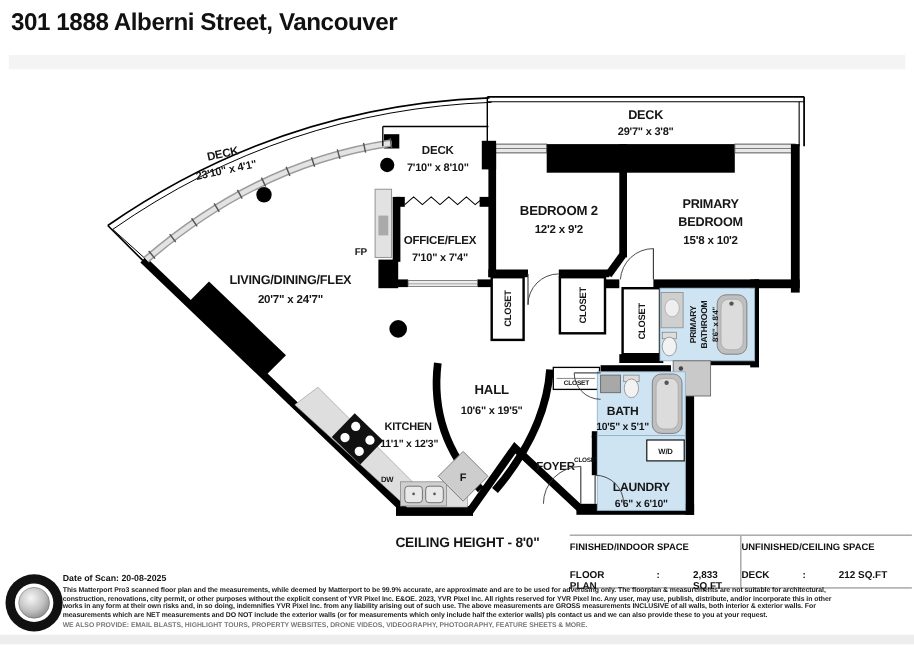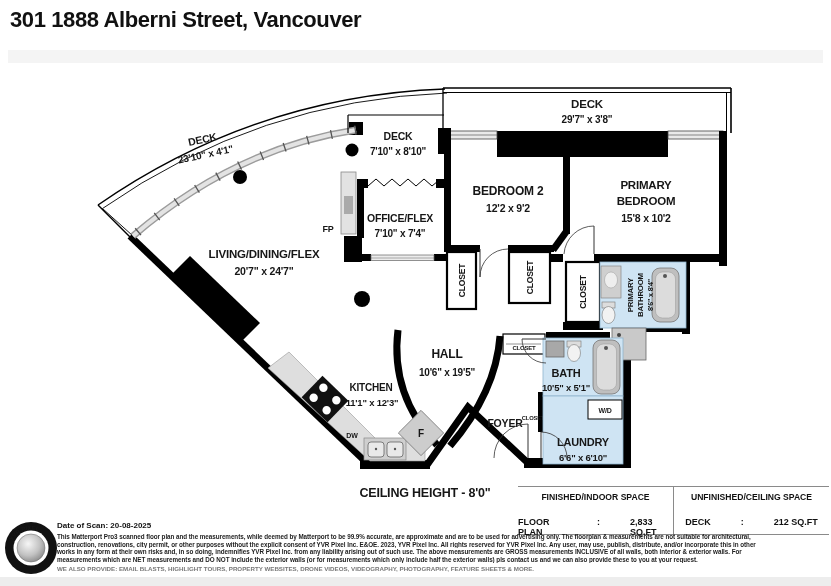--- a/index.html
+++ b/index.html
@@ -3,21 +3,21 @@
 <meta charset="utf-8">
 <style>
   html,body{margin:0;padding:0;background:#fff;width:831px;height:586px;overflow:hidden;
     font-family:"Liberation Sans",sans-serif;color:#111;position:relative}
   .abs{position:absolute}
   .hdr-title{font-size:22px;font-weight:bold;letter-spacing:-.4px;line-height:1.05}
   .hdr-sub{font-size:11px;font-weight:bold;letter-spacing:.1px;margin-top:2px}
   svg text{font-family:"Liberation Sans",sans-serif;font-weight:600;fill:#161616;letter-spacing:-.2px}
   .areas{left:518px;top:486px;width:311px;height:47px;border-top:1.5px solid #8a8a8a;
     border-bottom:1.5px solid #8a8a8a;display:flex}
-  .areas .col{flex:1;display:flex;flex-direction:column;align-items:center;padding-top:5px}
+  .areas .col{flex:1;display:flex;flex-direction:column;align-items:flex-start;padding-top:5px}
   .areas .col.right{border-left:1.5px solid #8a8a8a}
   .areas .head{font-size:8.6px;font-weight:bold;letter-spacing:0}
   .areas .row{display:flex;gap:30px;font-size:9px;font-weight:600;margin-top:15px}
   .footer-date{left:57px;top:521px;font-size:8px;font-weight:bold}
   .footer-disc{left:57px;top:533px;width:772px;font-size:6.3px;font-weight:600;color:#1c1c1c;
     line-height:7.6px;letter-spacing:-.05px}
   .footer-disc div{white-space:nowrap;overflow:hidden}
   .footer-provide{left:57px;top:565px;font-size:6.2px;font-weight:600;color:#777;white-space:nowrap}
 </style>
 </head>

